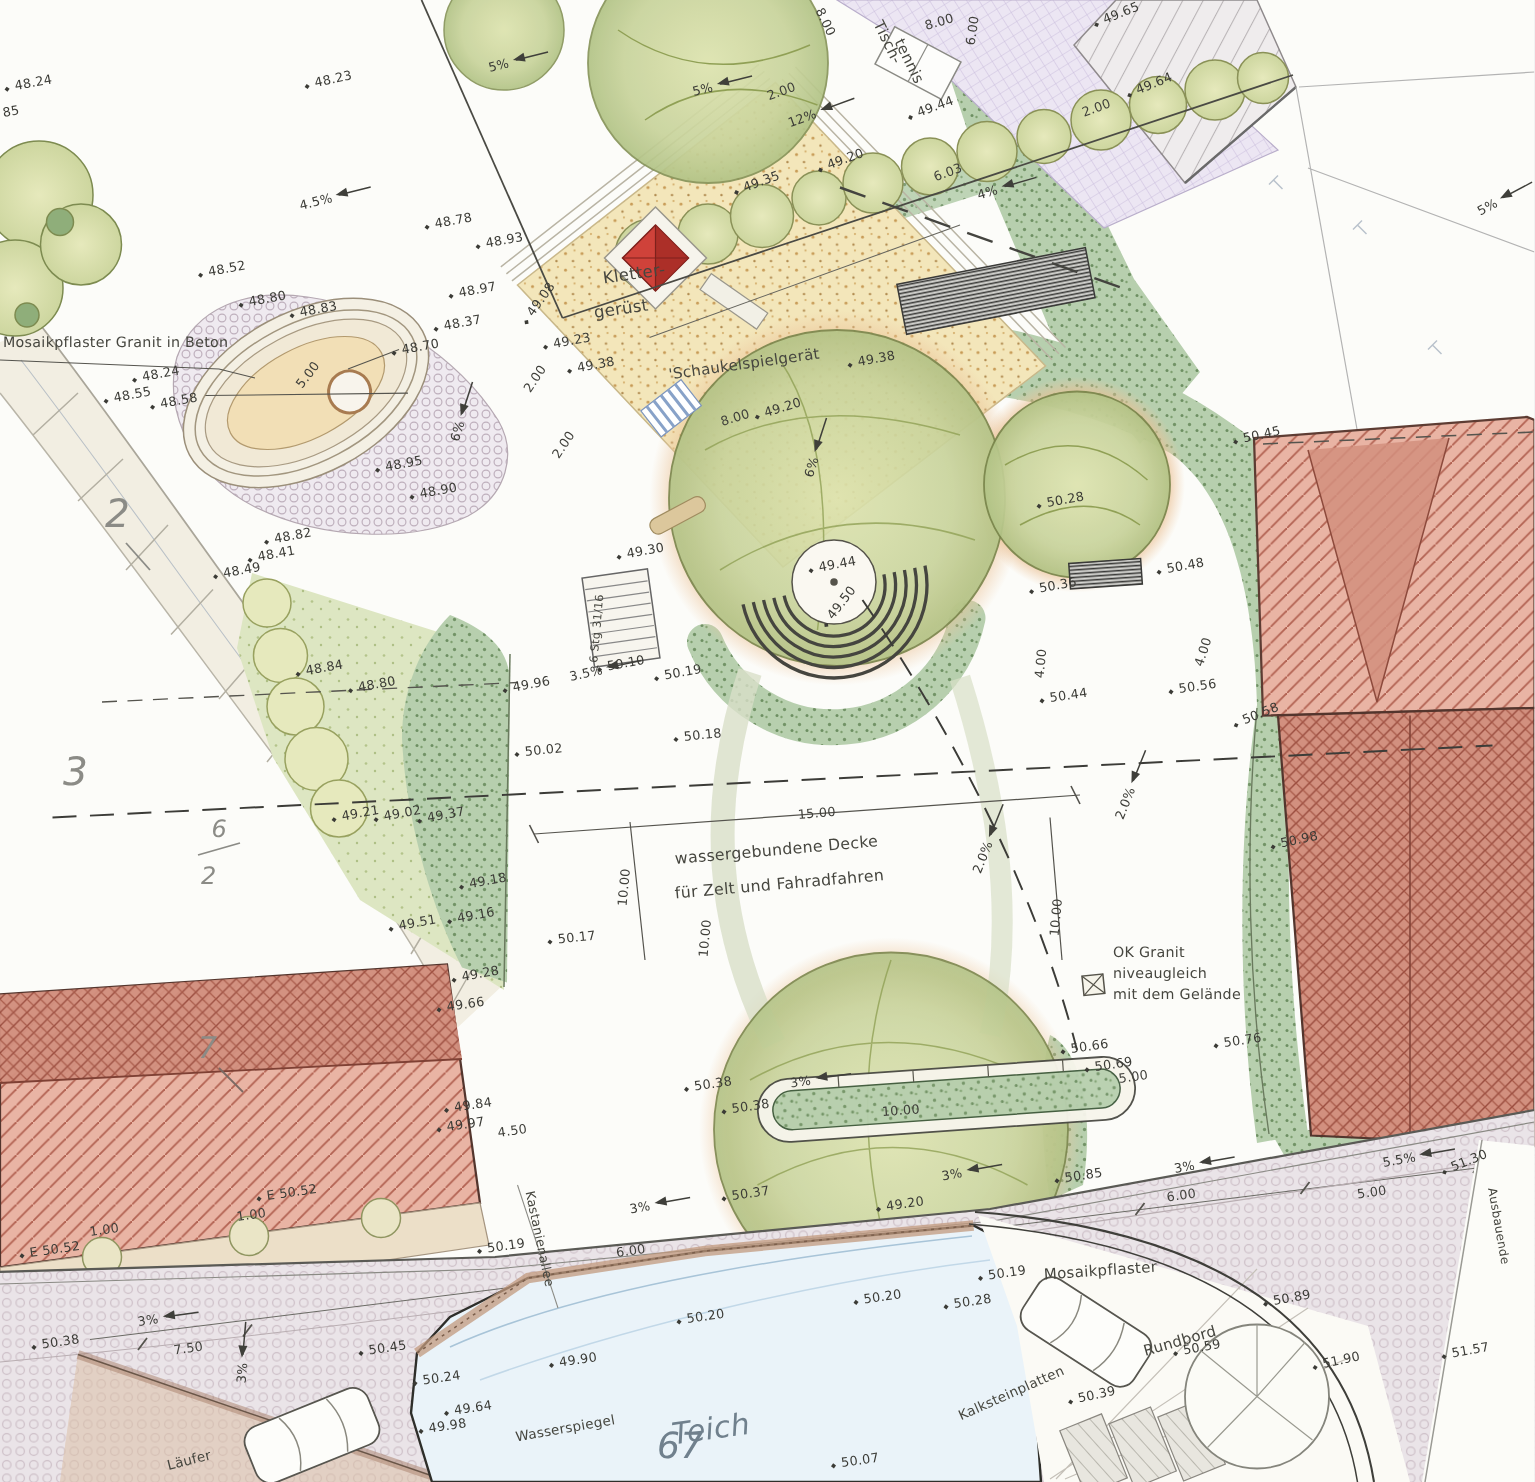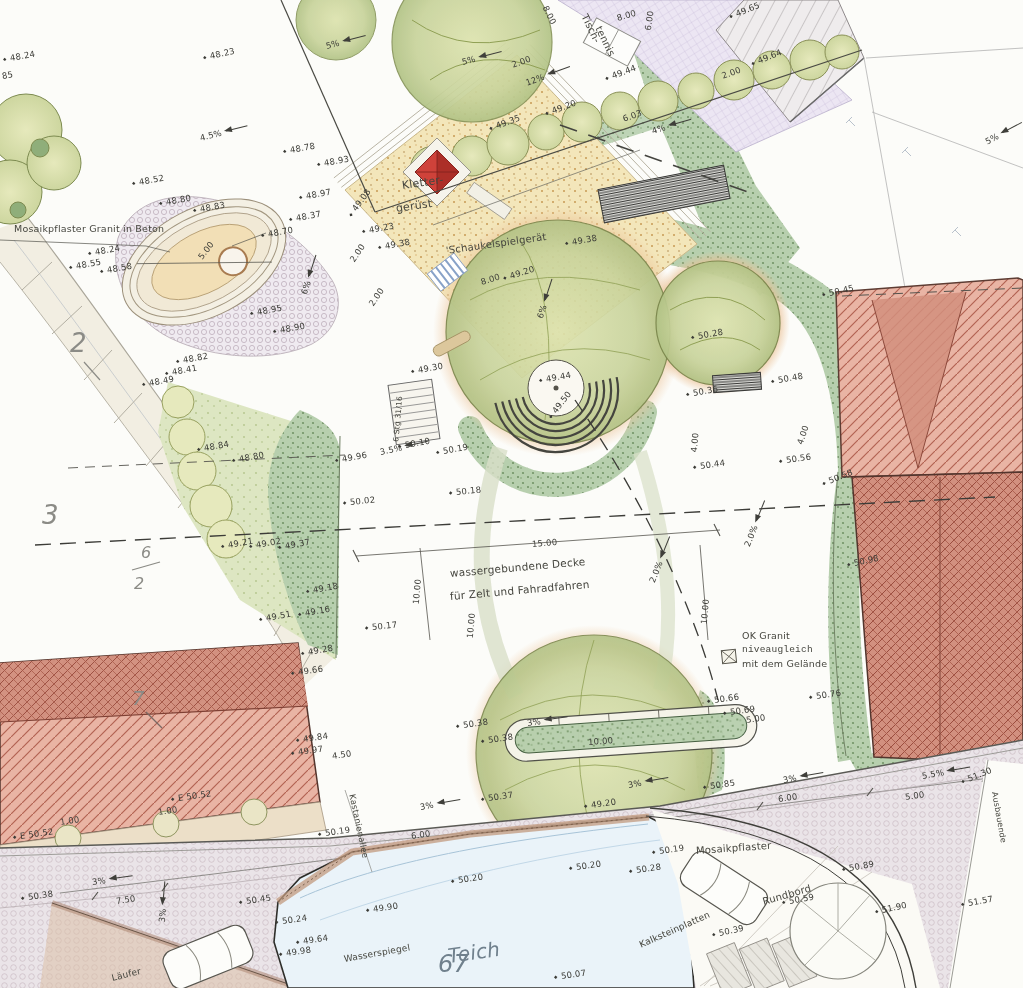--- a/index.html
+++ b/index.html
@@ -386,21 +386,21 @@
       <div class="lbl e" style="left: 95px; top: 248px; transform: rotate(-10deg);"><span>48.24</span></div>
       <div class="lbl e" style="left: 76px; top: 262px; transform: rotate(-10deg);"><span>48.55</span></div>
       <div class="lbl e" style="left: 107px; top: 266px; transform: rotate(-10deg);"><span>48.58</span></div>
       <div class="lbl d" style="left: 200px; top: 254px; transform: rotate(-52deg);"><span>5.00</span></div>
       <div class="lbl e" style="left: 257px; top: 308px; transform: rotate(-10deg);"><span>48.95</span></div>
       <div class="lbl e" style="left: 280px; top: 326px; transform: rotate(-10deg);"><span>48.90</span></div>
       <div class="lbl s" style="left: 304px; top: 290px; transform: rotate(-72deg);"><span>6%</span><span class="ar"></span></div>
       <div class="lbl e" style="left: 183px; top: 356px; transform: rotate(-10deg);"><span>48.82</span></div>
       <div class="lbl e" style="left: 172px; top: 368px; transform: rotate(-10deg);"><span>48.41</span></div>
       <div class="lbl e" style="left: 149px; top: 379px; transform: rotate(-10deg);"><span>48.49</span></div>
-      <div class="lbl n" style="left: 2px; top: 224px; transform: rotate(0deg); font-size: 9.5px; margin-left: 12px;"><span>Mosaikpflaster Granit in Beton</span></div>
+      <div class="lbl n" style="left: 2px; top: 224px; transform: rotate(0deg); font-size: 9.5px;"><span>Mosaikpflaster Granit in Beton</span></div>
       <div class="lbl p" style="left: 70px; top: 330px; transform: rotate(0deg); font-size: 26px;"><span>2</span></div>
       <div class="lbl n" style="left: 402px; top: 180px; transform: rotate(-8deg); font-size: 11px;"><span>Kletter-</span></div>
       <div class="lbl n" style="left: 396px; top: 203px; transform: rotate(-8deg); font-size: 11px;"><span>gerüst</span></div>
       <div class="lbl n" style="left: 446px; top: 246px; transform: rotate(-8deg); font-size: 10px;"><span>'Schaukelspielgerät</span></div>
       <div class="lbl e" style="left: 354px; top: 206px; transform: rotate(-54deg);"><span>49.08</span></div>
       <div class="lbl e" style="left: 369px; top: 226px; transform: rotate(-10deg);"><span>49.23</span></div>
       <div class="lbl e" style="left: 385px; top: 242px; transform: rotate(-10deg);"><span>49.38</span></div>
       <div class="lbl d" style="left: 352px; top: 257px; transform: rotate(-56deg);"><span>2.00</span></div>
       <div class="lbl d" style="left: 371px; top: 301px; transform: rotate(-56deg);"><span>2.00</span></div>
       <div class="lbl d" style="left: 481px; top: 278px; transform: rotate(-17deg);"><span>8.00</span></div>
@@ -457,21 +457,21 @@
       <div class="lbl e" style="left: 698px; top: 332px; transform: rotate(-10deg);"><span>50.28</span></div>
       <div class="lbl e" style="left: 778px; top: 376px; transform: rotate(-10deg);"><span>50.48</span></div>
       <div class="lbl e" style="left: 693px; top: 389px; transform: rotate(-10deg);"><span>50.36</span></div>
       <div class="lbl d" style="left: 694px; top: 448px; transform: rotate(-85deg);"><span>4.00</span></div>
       <div class="lbl d" style="left: 800px; top: 440px; transform: rotate(-72deg);"><span>4.00</span></div>
       <div class="lbl e" style="left: 700px; top: 462px; transform: rotate(-8deg);"><span>50.44</span></div>
       <div class="lbl e" style="left: 786px; top: 456px; transform: rotate(-8deg);"><span>50.56</span></div>
       <div class="lbl e" style="left: 829px; top: 477px; transform: rotate(-22deg);"><span>50.58</span></div>
       <div class="lbl e" style="left: 854px; top: 559px; transform: rotate(-12deg);"><span>50.98</span></div>
       <div class="lbl n" style="left: 742px; top: 631px; transform: rotate(0deg); font-size: 9.5px;"><span>OK Granit</span></div>
-      <div class="lbl n" style="left: 742px; top: 645px; transform: rotate(0deg); font-size: 9.5px; font-family: Liberation Mono, monospace;"><span>niveaugleich</span></div>
+      <div class="lbl n" style="left: 742px; top: 645px; transform: rotate(0deg); font-size: 9.5px;"><span>niveaugleich</span></div>
       <div class="lbl n" style="left: 742px; top: 659px; transform: rotate(0deg); font-size: 9.5px;"><span>mit dem Gelände</span></div>
       <div class="lbl e" style="left: 816px; top: 692px; transform: rotate(-8deg);"><span>50.76</span></div>
       <div class="lbl e" style="left: 714px; top: 696px; transform: rotate(-8deg);"><span>50.66</span></div>
       <div class="lbl e" style="left: 730px; top: 708px; transform: rotate(-8deg);"><span>50.69</span></div>
       <div class="lbl d" style="left: 746px; top: 716px; transform: rotate(-8deg);"><span>5.00</span></div>
       <div class="lbl d" style="left: 588px; top: 738px; transform: rotate(-4deg);"><span>10.00</span></div>
       <div class="lbl e" style="left: 463px; top: 721px; transform: rotate(-8deg);"><span>50.38</span></div>
       <div class="lbl e" style="left: 488px; top: 736px; transform: rotate(-8deg);"><span>50.38</span></div>
       <div class="lbl s" style="left: 527px; top: 719px; transform: rotate(-8deg);"><span>3%</span><span class="ar"></span></div>
       <div class="lbl s" style="left: 628px; top: 781px; transform: rotate(-10deg);"><span>3%</span><span class="ar"></span></div>

